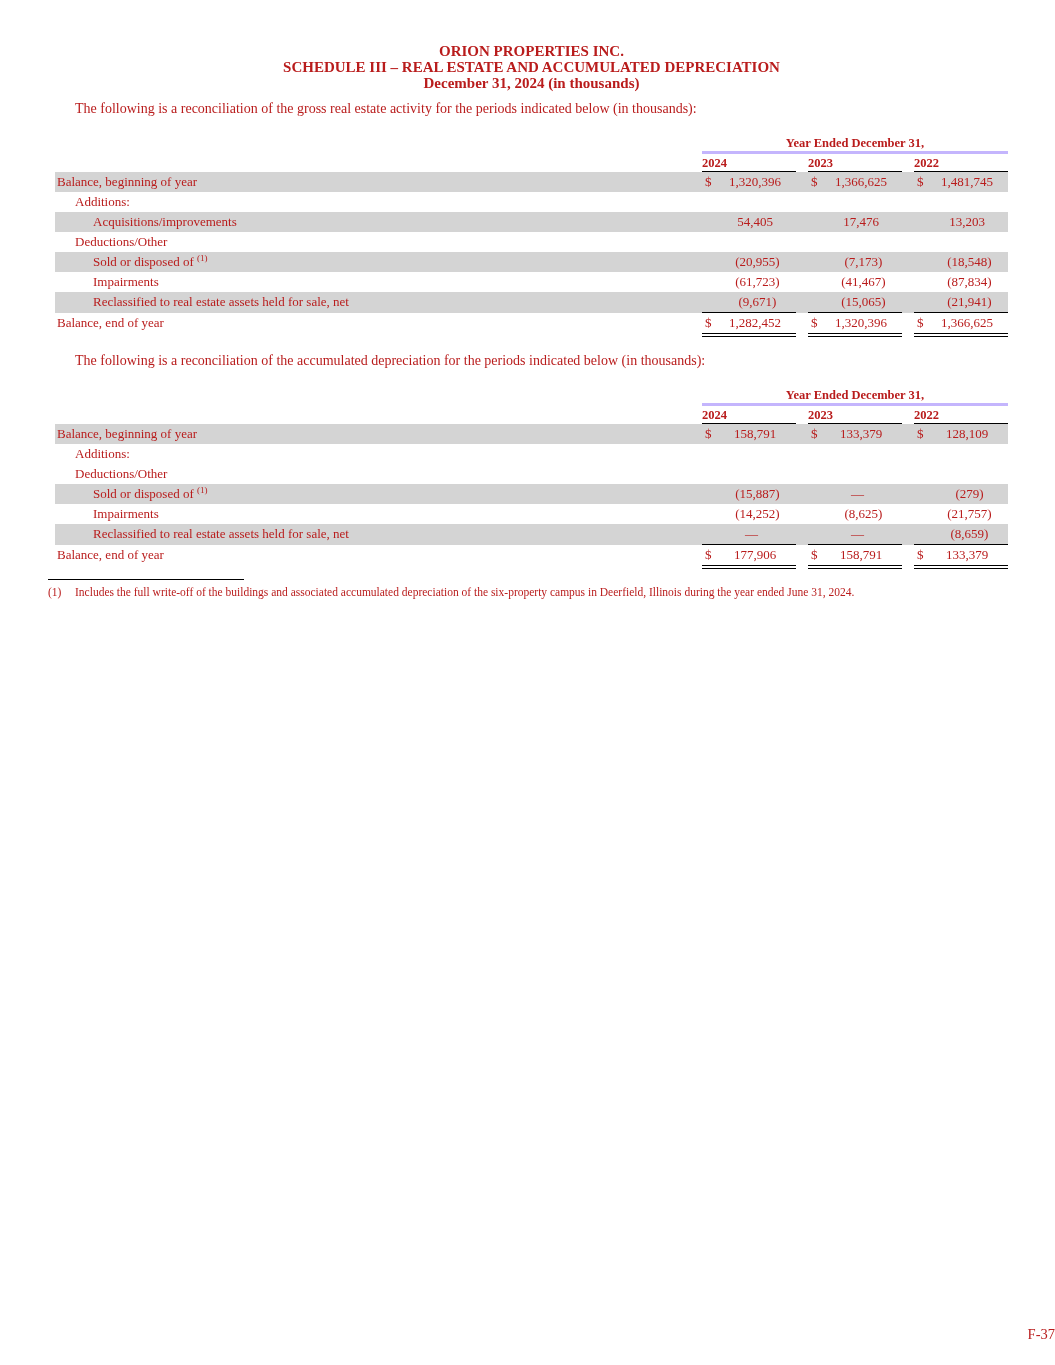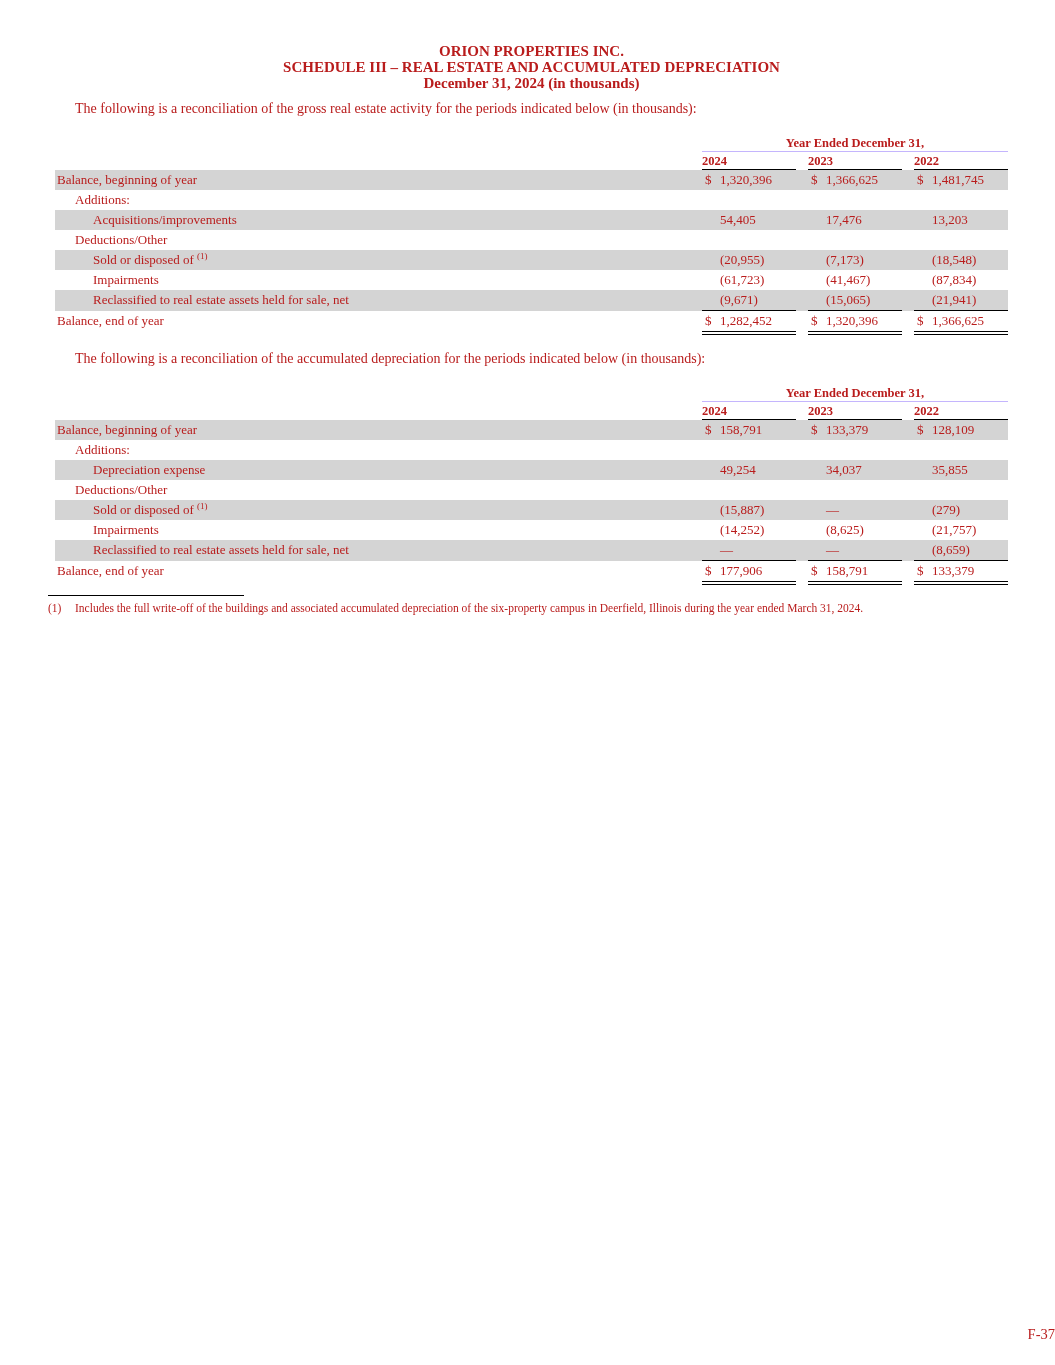--- a/index.html
+++ b/index.html
@@ -28,31 +28,31 @@
   .trow.data { min-height: 20px; line-height: 20px; font-size: 13px; }
   .shaded { background: #d4d4d4; }
   .lbl { flex: 1 1 auto; white-space: nowrap; overflow: hidden; }
   .ind0 { padding-left: 2px; }
   .ind1 { padding-left: 20px; }
   .ind2 { padding-left: 38px; }
   .gap0 { width: 13px; flex: 0 0 13px; }
   .gap2 { width: 12px; flex: 0 0 12px; }
   .grp { width: 94px; flex: 0 0 94px; display: flex; box-sizing: border-box; }
   .dollar { width: 15px; flex: 0 0 15px; padding-left: 3px; }
-  .val { flex: 1 1 auto; text-align: left; padding-right: 6px; }
+  .val { flex: 1 1 auto; text-align: center; padding-right: 6px; }
   .val.paren { padding-right: 1px; }
   .val.dash { padding-right: 13px; }
   .grp.rule { border-bottom: 1px solid #000; }
   .grp.total { border-bottom: 4px double #000; }
   sup { font-size: 9px; line-height: 0; }
 
   
   .span-cell {
     width: 306px; flex: 0 0 306px; text-align: center; font-weight: bold;
-    font-size: 12.5px; line-height: 15px; border-bottom: 1px solid #c4b5fd; box-sizing: border-box;
+    font-size: 12.5px; line-height: 15px; border-bottom: 3px solid #c4b5fd; box-sizing: border-box;
   }
   .th-years { margin-top: 2px; }
   .yr {
     text-align: left; font-weight: bold; font-size: 12.5px; line-height: 15px;
     border-bottom: 1px solid #000;
   }
 
   
   .fn-sep { width: 196px; border-top: 1px solid #000; margin: 10px 0 0 -7px; height: 0; }
   .footnote { display: flex; font-size: 11.5px; line-height: 14px; margin: 5px 0 0 -7px; }
@@ -285,38 +285,20 @@
           <div class="grp">
             <span class="dollar"></span>
             <span class="val"></span>
           </div>
           <div class="gap2"></div>
           <div class="grp">
             <span class="dollar"></span>
             <span class="val"></span>
           </div>
         </div>
-        <div class="trow data shaded">
-          <div class="lbl ind2">Depreciation expense</div>
-          <div class="gap0"></div>
-          <div class="grp">
-            <span class="dollar"></span>
-            <span class="val">49,254</span>
-          </div>
-          <div class="gap2"></div>
-          <div class="grp">
-            <span class="dollar"></span>
-            <span class="val">34,037</span>
-          </div>
-          <div class="gap2"></div>
-          <div class="grp">
-            <span class="dollar"></span>
-            <span class="val">35,855</span>
-          </div>
-        </div>
         <div class="trow data">
           <div class="lbl ind1">Deductions/Other</div>
           <div class="gap0"></div>
           <div class="grp">
             <span class="dollar"></span>
             <span class="val"></span>
           </div>
           <div class="gap2"></div>
           <div class="grp">
             <span class="dollar"></span>
@@ -398,18 +380,18 @@
           <div class="grp total">
             <span class="dollar">$</span>
             <span class="val">133,379</span>
           </div>
         </div>
       </div>
 
     <div class="fn-sep"></div>
     <div class="footnote">
       <span class="fn-marker">(1)</span>
-      <span class="fn-text">Includes the full write-off of the buildings and associated accumulated depreciation of the six-property campus in Deerfield, Illinois during the year ended March 31, 2024.</span>
+      <span class="fn-text">Includes the full write-off of the buildings and associated accumulated depreciation of the six-property campus in Deerfield, Illinois during the year ended June 31, 2024.</span>
     </div>
   </div>
 
   <div class="page-number">F-37</div>
 </div>
 
 </body></html>

